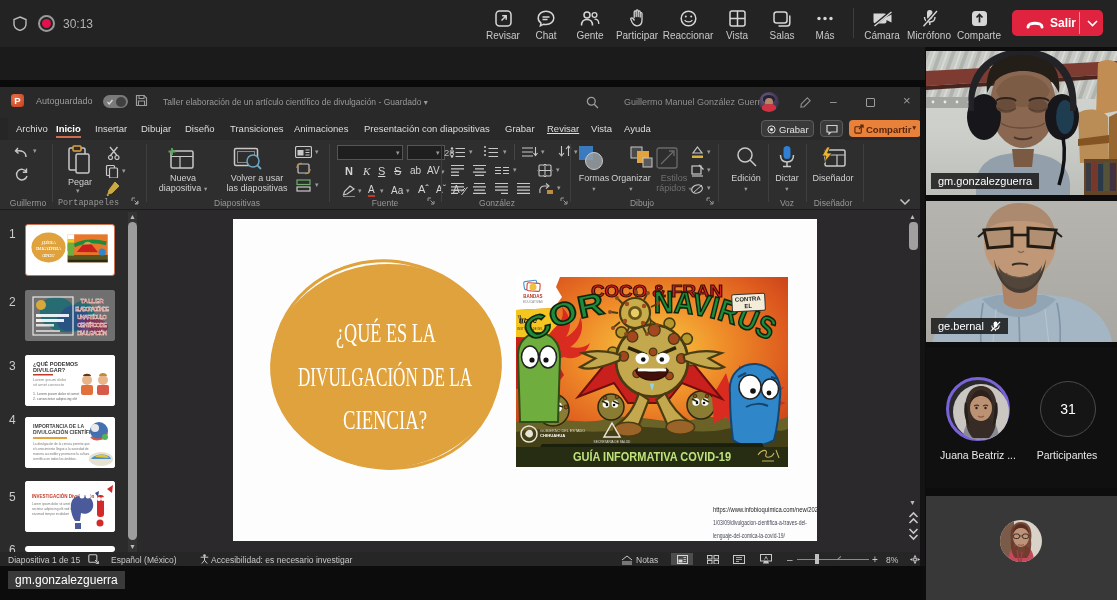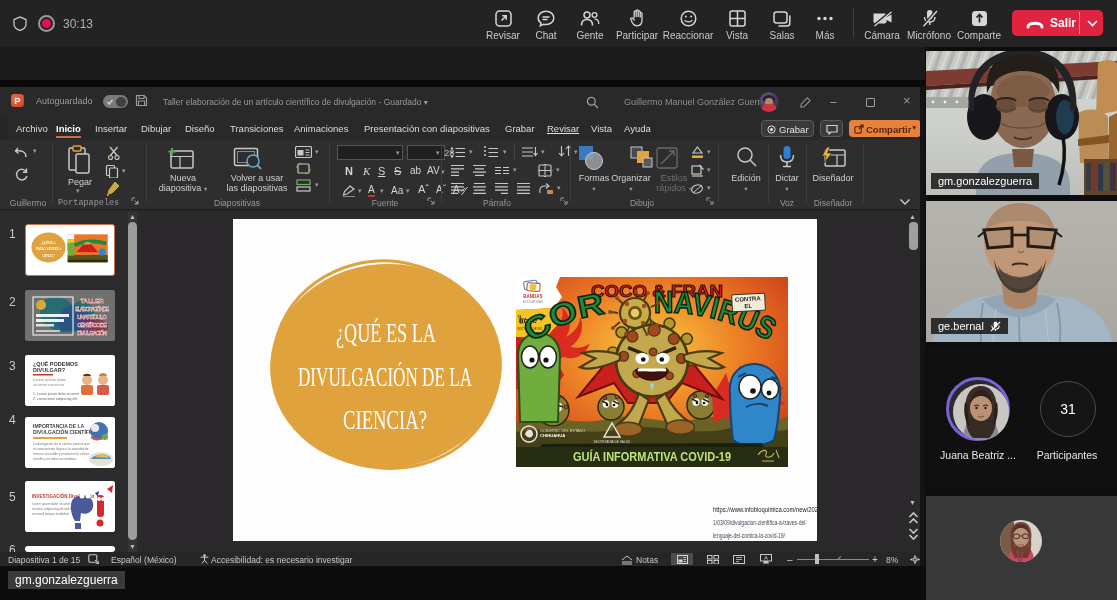--- a/index.html
+++ b/index.html
@@ -406,21 +406,21 @@
         </svg>
       <svg class="abs" style="left:516px;top:42px" width="15" height="12" viewBox="0 0 15 12">
           <path d="M1 1.5 H14 M1 4.8 H14 M1 8.1 H14 M1 11.4 H14" stroke="#c8c8c8" stroke-width="1.2"></path>
         </svg>
       <svg class="abs" style="left:538px;top:42px" width="16" height="13" viewBox="0 0 16 13">
           <path d="M2 11 C1 7 3 4 6 4 L10 4" fill="none" stroke="#c8c8c8" stroke-width="1.1"></path>
           <path d="M8 1.5 L11 4 L8 6.5" fill="none" stroke="#c8c8c8" stroke-width="1.1"></path>
           <path d="M9 8 L15 8 L15 12 L9 12 Z" fill="#bf8f3f"></path>
         </svg>
       <span class="abs" style="left:557px;top:44px;color:#9a9a9a;font-size:7px;">▾</span>
-      <div class="rlabel" style="left:472px;width:50px;">Párrafo</div>
+      <div class="rlabel" style="left:472px;width:50px;">González</div>
       <svg class="abs" style="left:560px;top:57px" width="8" height="8" viewBox="0 0 8 8">
           <path d="M1 1 H4 M1 1 V4 M7 4 V7 M7 7 H4" stroke="#9a9a9a" stroke-width="1"></path>
           <path d="M3.5 3.5 L6.5 6.5" stroke="#9a9a9a" stroke-width="1"></path>
         </svg>
       <div class="rdiv" style="left:570px;"></div>
 
       <svg class="abs" style="left:578px;top:5px" width="26" height="26" viewBox="0 0 26 26">
           <rect x="1" y="1" width="14" height="14" fill="#3a7bbf"></rect>
           <circle cx="16" cy="16" r="8.5" fill="#9aa0a6" opacity="0.85"></circle>
           <circle cx="16" cy="16" r="8.5" fill="none" stroke="#c8c8c8" stroke-width="1"></circle>

